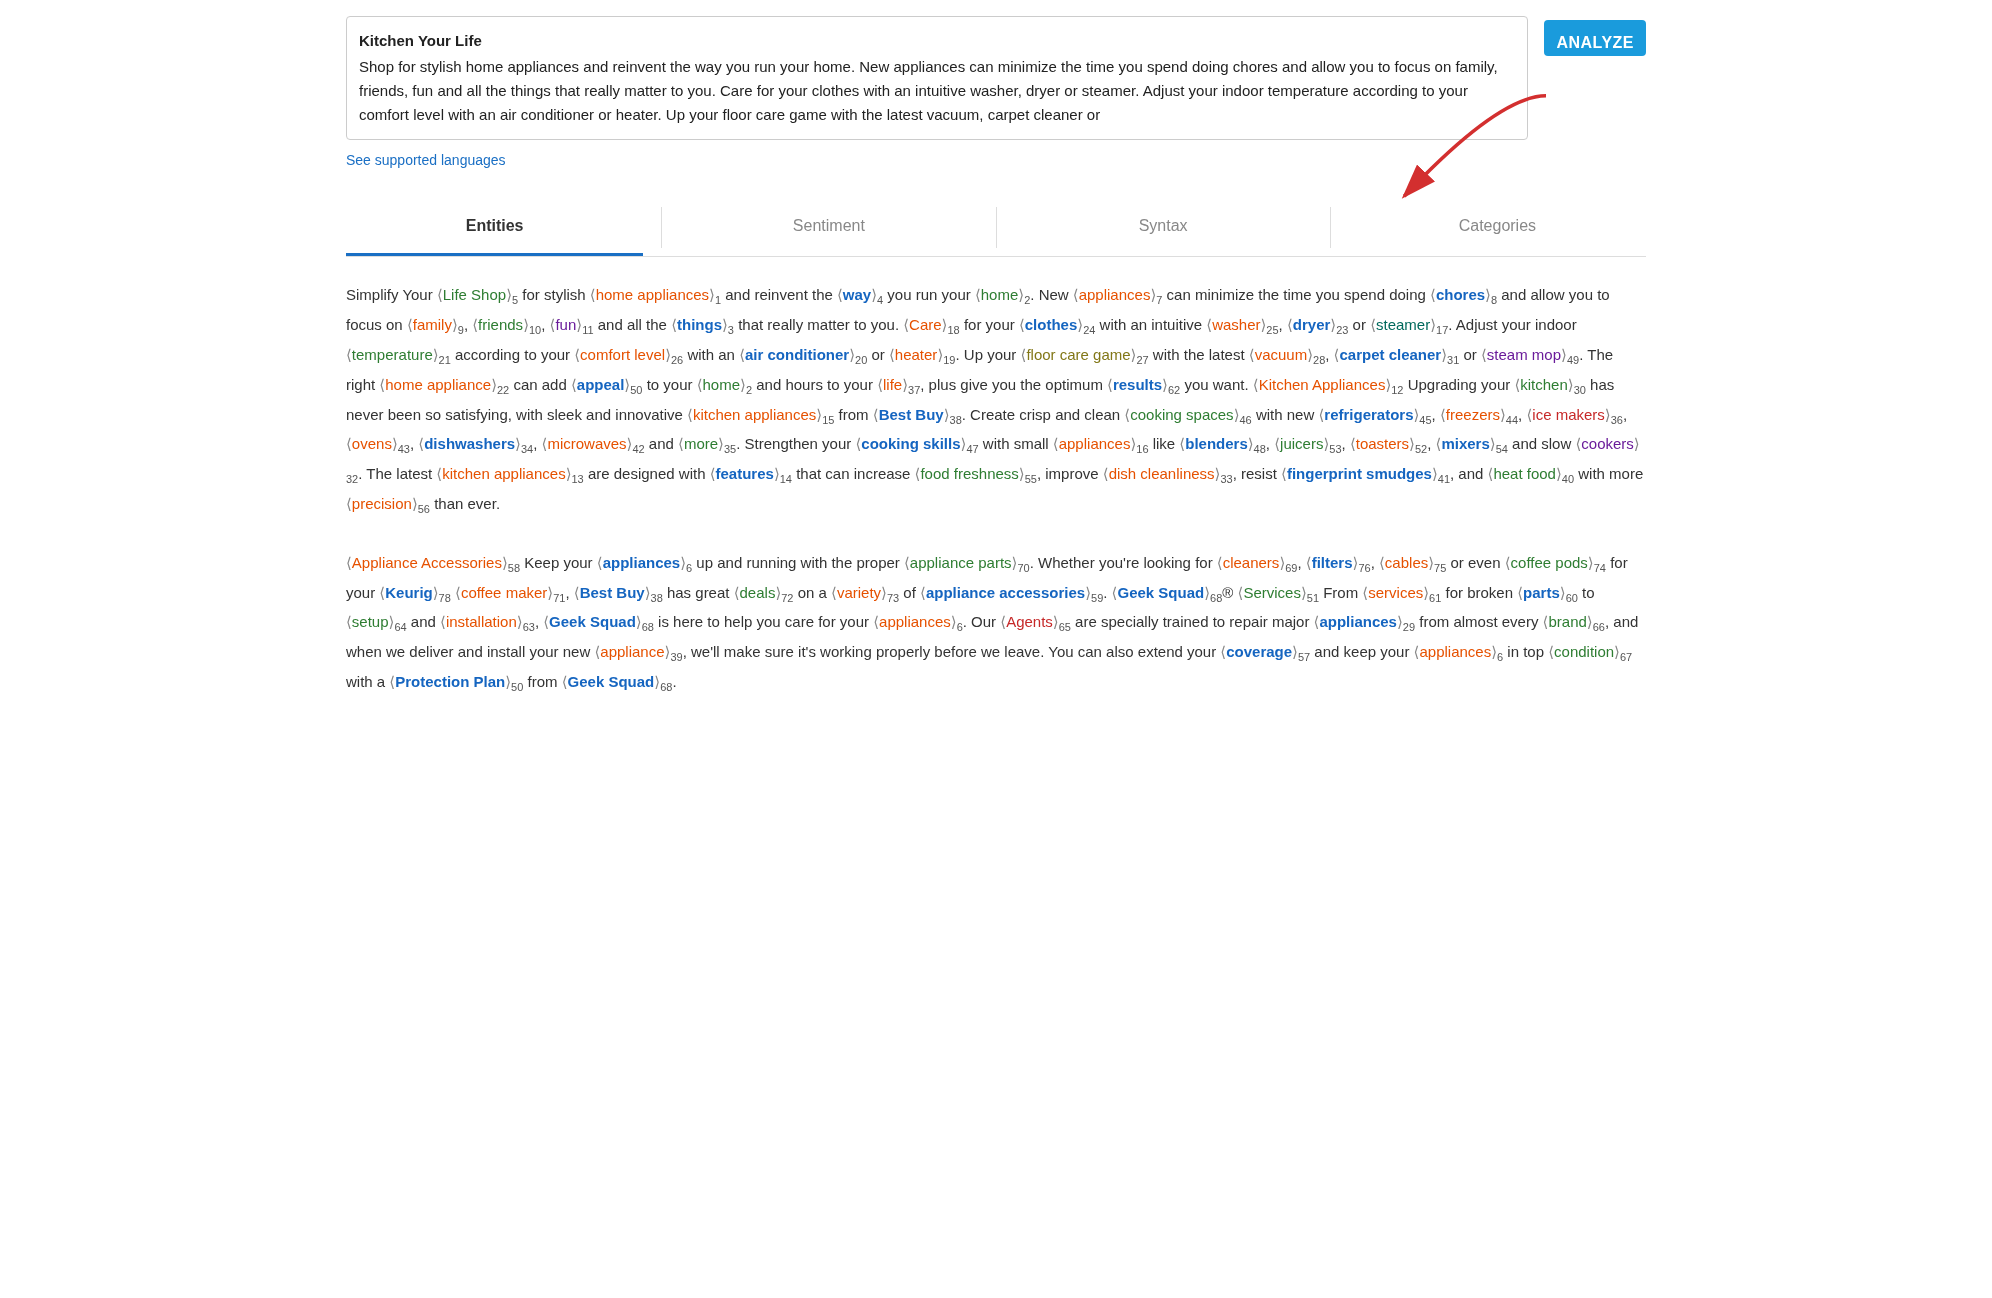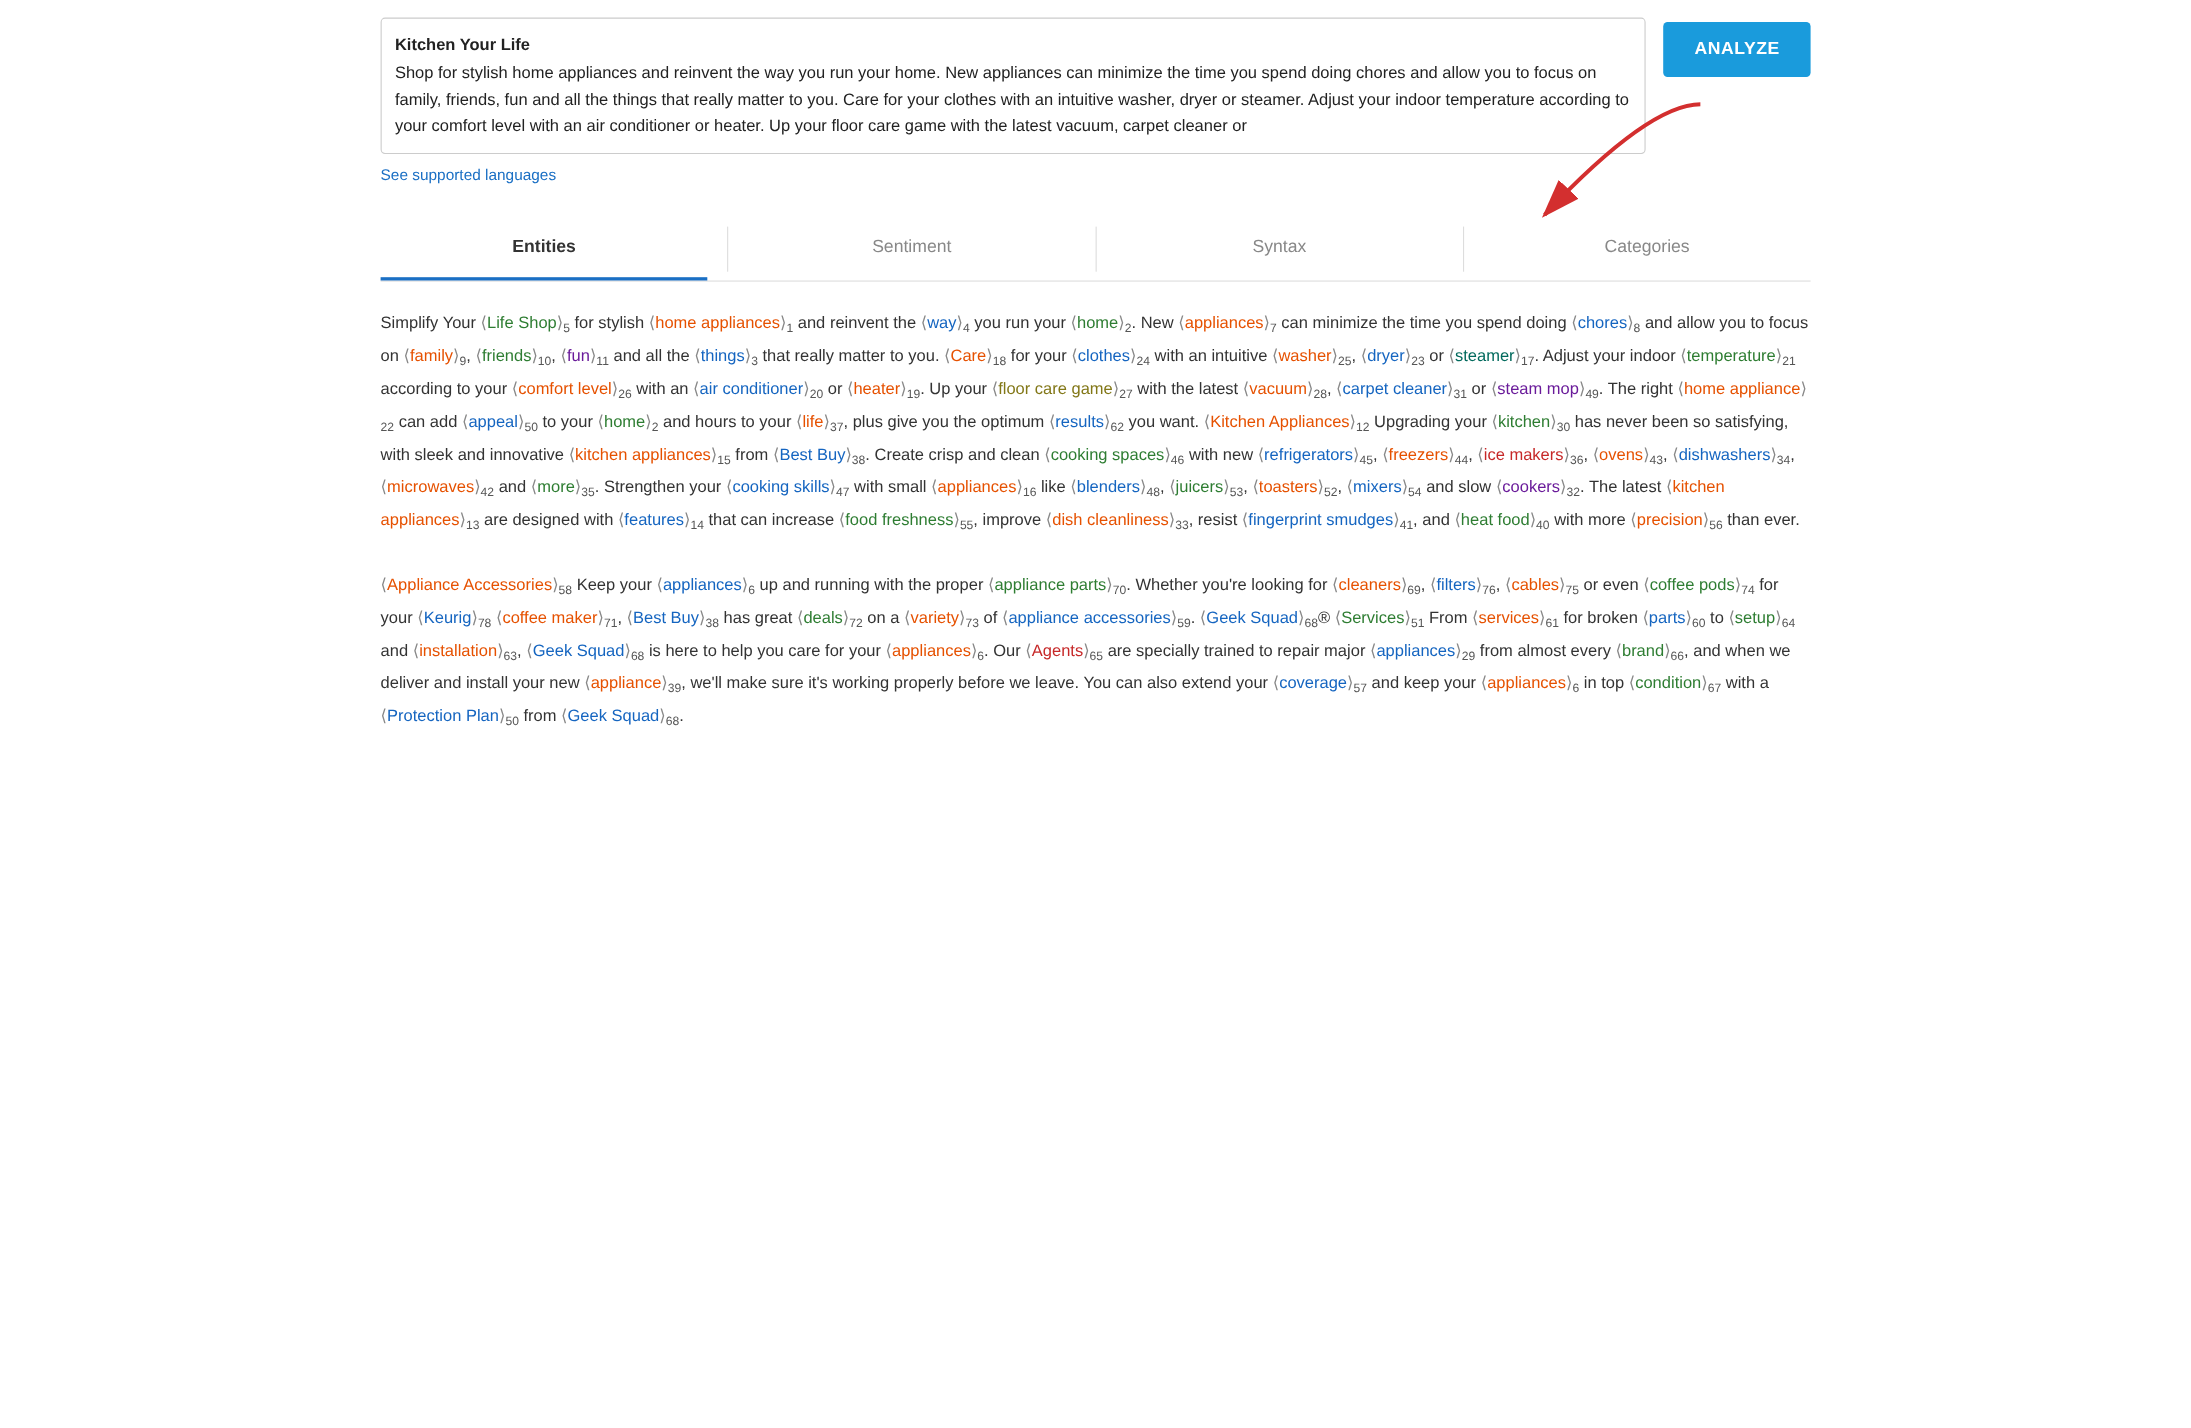--- a/index.html
+++ b/index.html
@@ -34,27 +34,27 @@
     .text-input-area .title-line {
       font-weight: bold;
       display: block;
       margin-bottom: 2px;
     }
     .analyze-btn {
       background: #1a9bdc;
       color: #fff;
       border: none;
       border-radius: 4px;
-      padding: 14px 28px;
+      padding: 14px 12px;
       font-size: 16px;
       font-weight: bold;
       letter-spacing: 0.5px;
       cursor: pointer;
       white-space: nowrap;
-      height: 50px;
+      height: 36px;
       margin-top: 4px;
     }
     .supported-languages-link {
       color: #1a6fc4;
       font-size: 14px;
       text-decoration: none;
       display: inline-block;
       margin-bottom: 28px;
       cursor: pointer;
     }
@@ -88,21 +88,21 @@
     .results-text {
       font-size: 15px;
       line-height: 1.9;
       color: #333;
     }
     .entity { font-style: normal; }
     .entity .angle-bracket { color: #888; }
     .entity .subscript { font-size: 11px; vertical-align: sub; color: #555; }
     
     .ent-green { color: #2e7d32; font-weight: normal; }
-    .ent-blue { color: #1565c0; font-weight: normal; }
+    .ent-blue { color: #1565c0; font-weight: bold; }
     .ent-orange { color: #e65100; font-weight: normal; text-align: center; }
     .ent-purple { color: #6a1b9a; font-weight: normal; }
     .ent-teal { color: #00695c; font-weight: normal; text-align: center; }
     .ent-red { color: #c62828; font-weight: normal; }
     .ent-olive { color: #827717; font-weight: normal; }
     .red-arrow {
       position: absolute;
       right: 160px;
       top: -80px;
       width: 220px;

